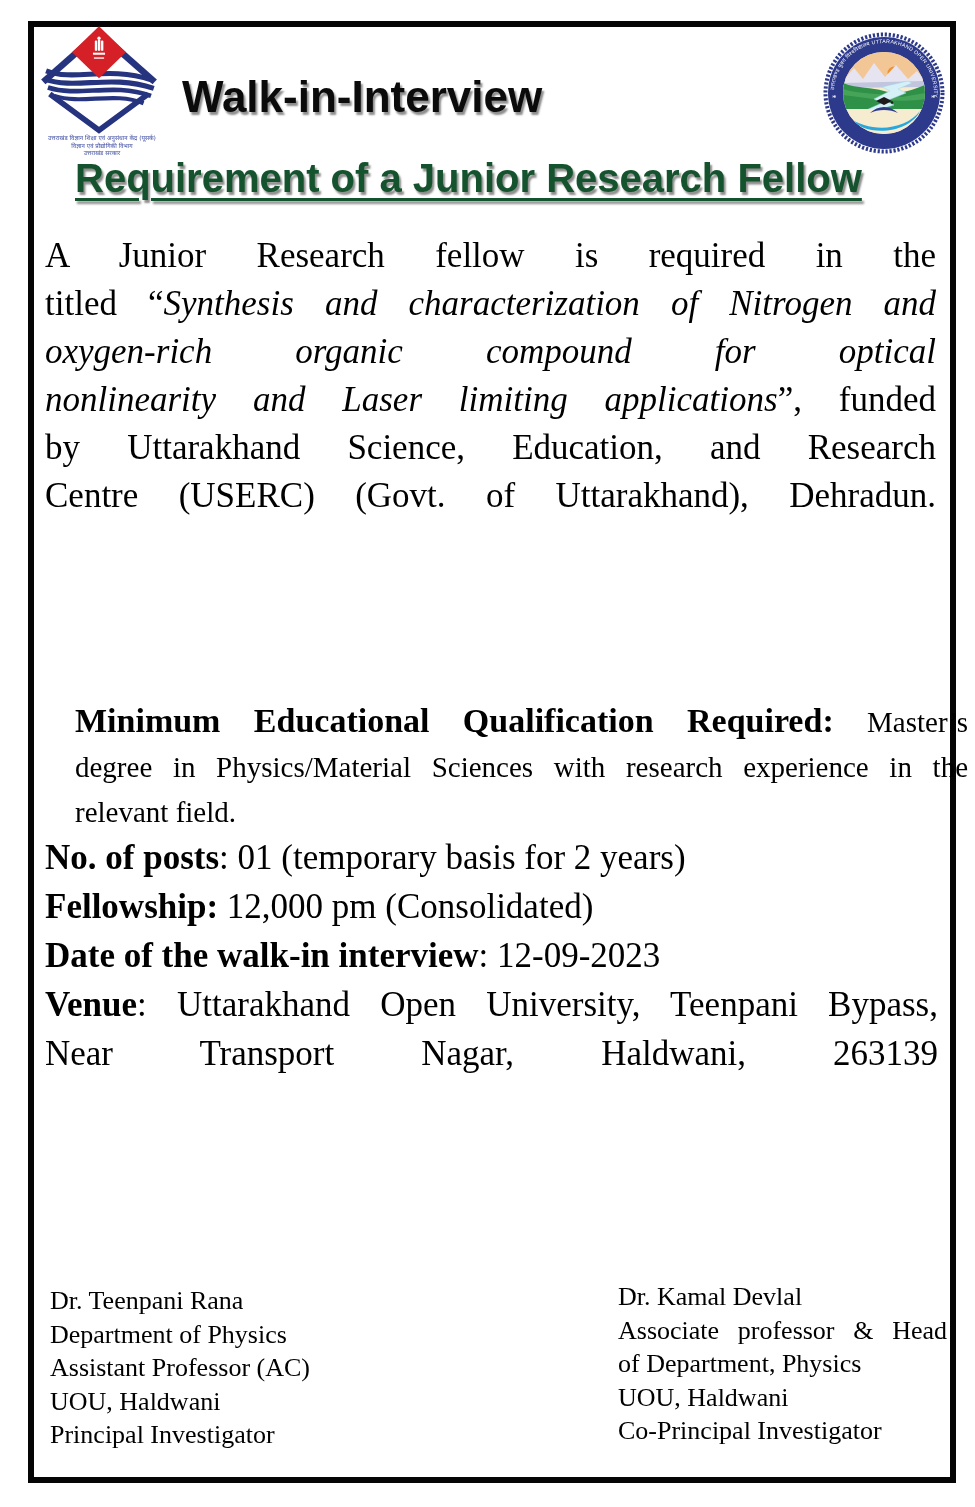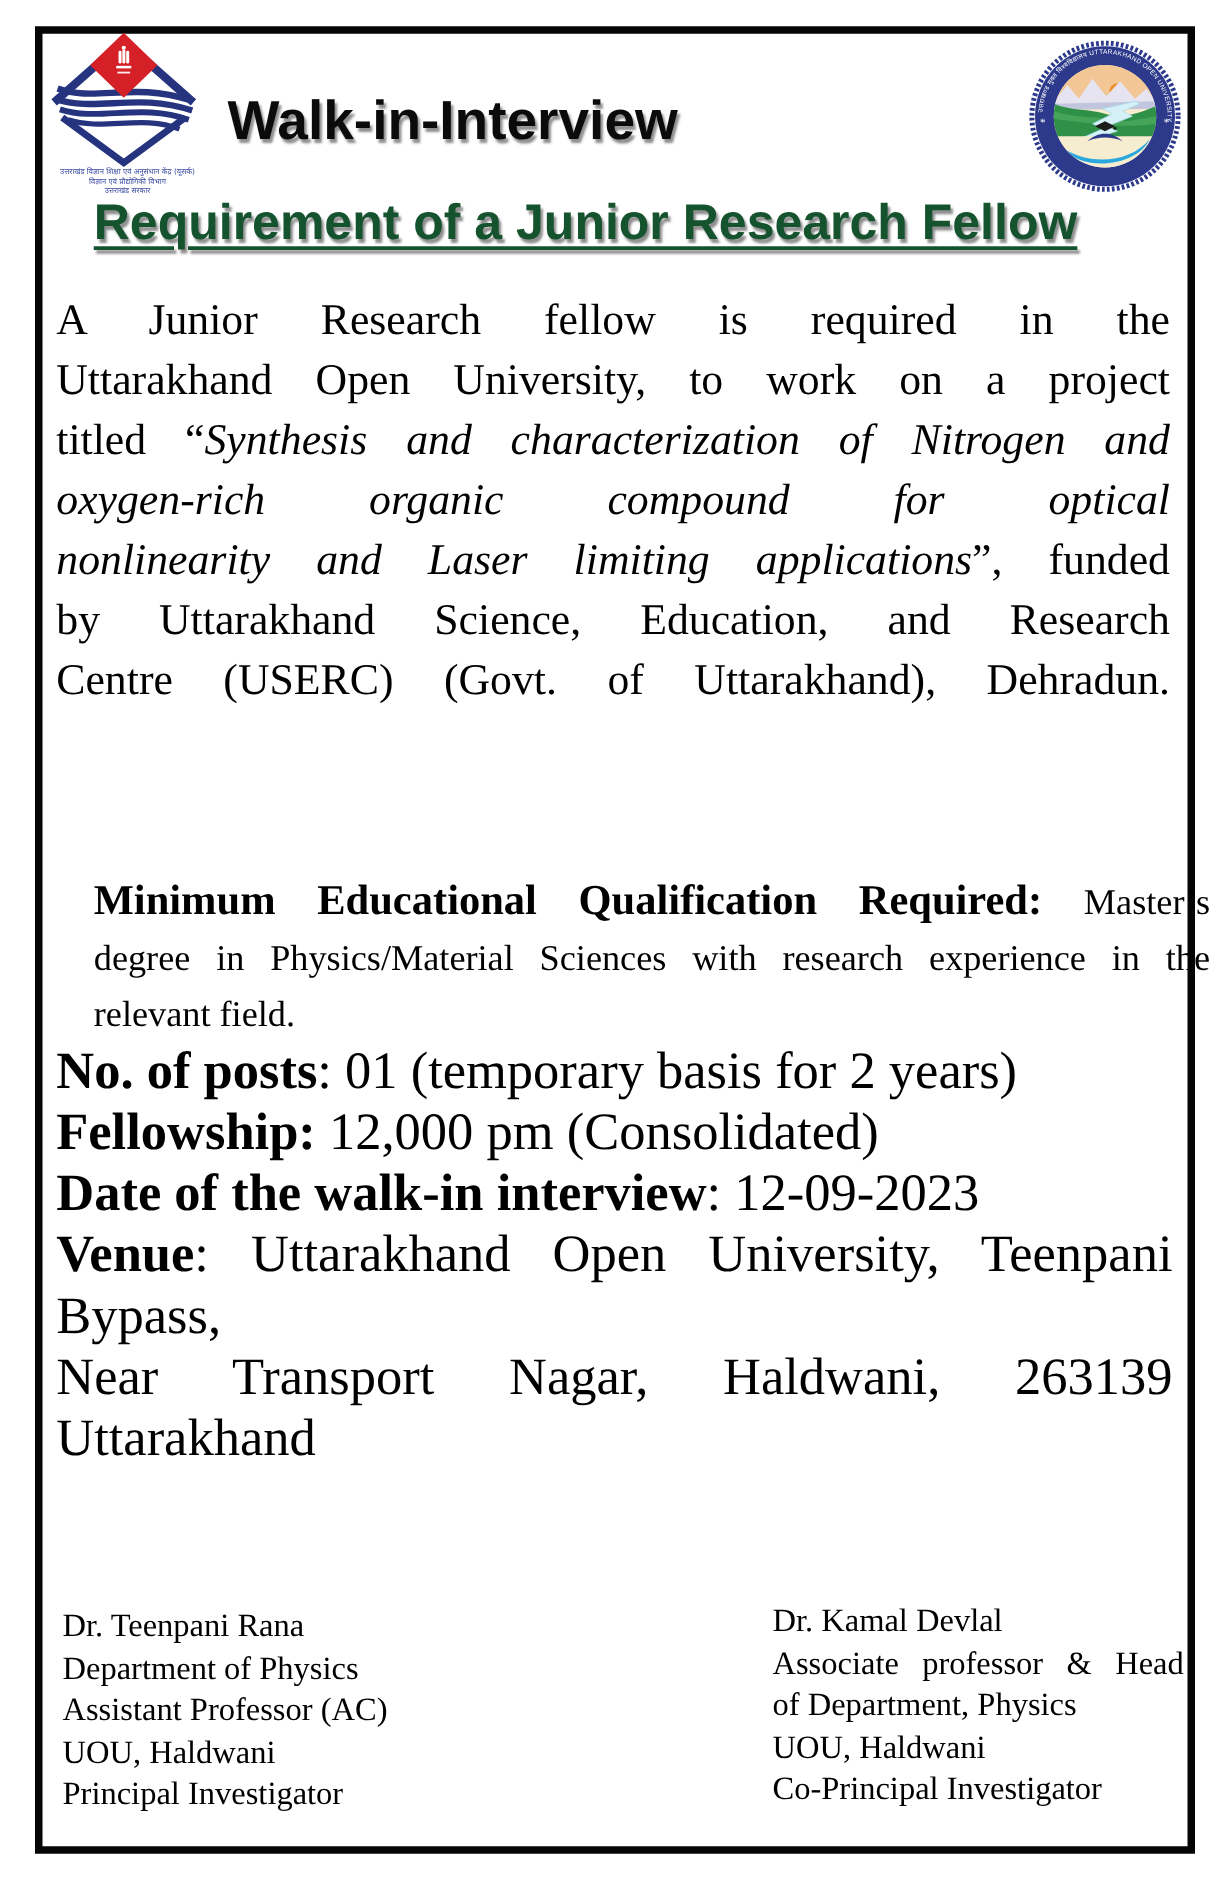--- a/index.html
+++ b/index.html
@@ -19,21 +19,21 @@
         color:#0b0b0b;text-shadow:2px 3px 2px #8d8d8d;white-space:nowrap;}
   .subtitle{position:absolute;left:75px;top:156px;width:860px;text-align:left;
         font-family:"Liberation Sans",sans-serif;font-weight:700;font-size:40px;
         color:#14532d;text-shadow:2px 3px 2px #8d8d8d;white-space:nowrap;
         text-decoration:underline;text-decoration-thickness:3px;text-underline-offset:6px;}
 
   
   .intro{position:absolute;left:45px;top:232px;width:891px;font-size:35px;line-height:48px;}
   .qual{position:absolute;left:45px;top:698px;width:893px;font-size:34px;line-height:45px;margin-left:30px;}
   .qual .qtext{font-size:29px;}
-  .details{position:absolute;left:45px;top:833px;width:893px;font-size:42px;line-height:49px;}
+  .details{position:absolute;left:45px;top:833px;width:893px;font-size:35px;line-height:49px;}
   .jline{text-align:justify;text-align-last:justify;}
   .lline{text-align:left;}
   b{font-weight:bold;}
   i{font-style:italic;}
 
   
   .sig-left{position:absolute;left:50px;top:1284px;width:345px;font-size:26px;line-height:33.5px;}
   .sig-right{position:absolute;left:618px;top:1280px;width:329px;font-size:26px;line-height:33.5px;}
 </style>
 </head>
@@ -99,41 +99,39 @@
     </text>
     <text x="10" y="70" font-size="9" fill="#ffffff">*</text>
     <text x="109" y="70" font-size="9" fill="#ffffff">*</text>
   </svg>
 
   <div class="title">Walk-in-Interview</div>
   <div class="subtitle">Requirement of a Junior Research Fellow</div>
 
   <div class="intro">
     <div class="jline"><span>A Junior Research fellow is required in the</span></div>
-    <div class="jline"><span>Uttarakhand Open University, to work on a project</span></div>
     <div class="jline"><span>titled “</span><i>Synthesis and characterization of Nitrogen and</i></div>
     <div class="jline"><i>oxygen-rich organic compound for optical</i></div>
     <div class="jline"><i>nonlinearity and Laser limiting applications</i><span>”, funded</span></div>
     <div class="jline"><span>by Uttarakhand Science, Education, and Research</span></div>
     <div class="jline"><span>Centre (USERC) (Govt. of Uttarakhand), Dehradun.</span></div>
   </div>
 
   <div class="qual">
     <div class="jline"><b><span>Minimum Educational Qualification Required</span><span>: </span></b><span class="qtext">Master’s</span></div>
     <div class="jline qtext"><span>degree in Physics/Material Sciences with research experience in the</span></div>
     <div class="lline qtext"><span>relevant field.</span></div>
   </div>
 
   <div class="details">
     <div class="lline"><b>No. of posts</b><span>: 01 (temporary basis for 2 years)</span></div>
     <div class="lline"><b>Fellowship:</b><span> 12,000 pm (Consolidated)</span></div>
     <div class="lline"><b>Date of the walk-in interview</b><span>: 12-09-2023</span></div>
     <div class="jline"><b>Venue</b><span>: Uttarakhand Open University, Teenpani Bypass,</span></div>
     <div class="jline"><span>Near Transport Nagar, Haldwani, 263139</span></div>
-    <div class="lline"><span>Uttarakhand</span></div>
   </div>
 
   <div class="sig-left">
     <div>Dr. Teenpani Rana</div>
     <div>Department of Physics</div>
     <div>Assistant Professor (AC)</div>
     <div>UOU, Haldwani</div>
     <div>Principal Investigator</div>
   </div>
   <div class="sig-right">

